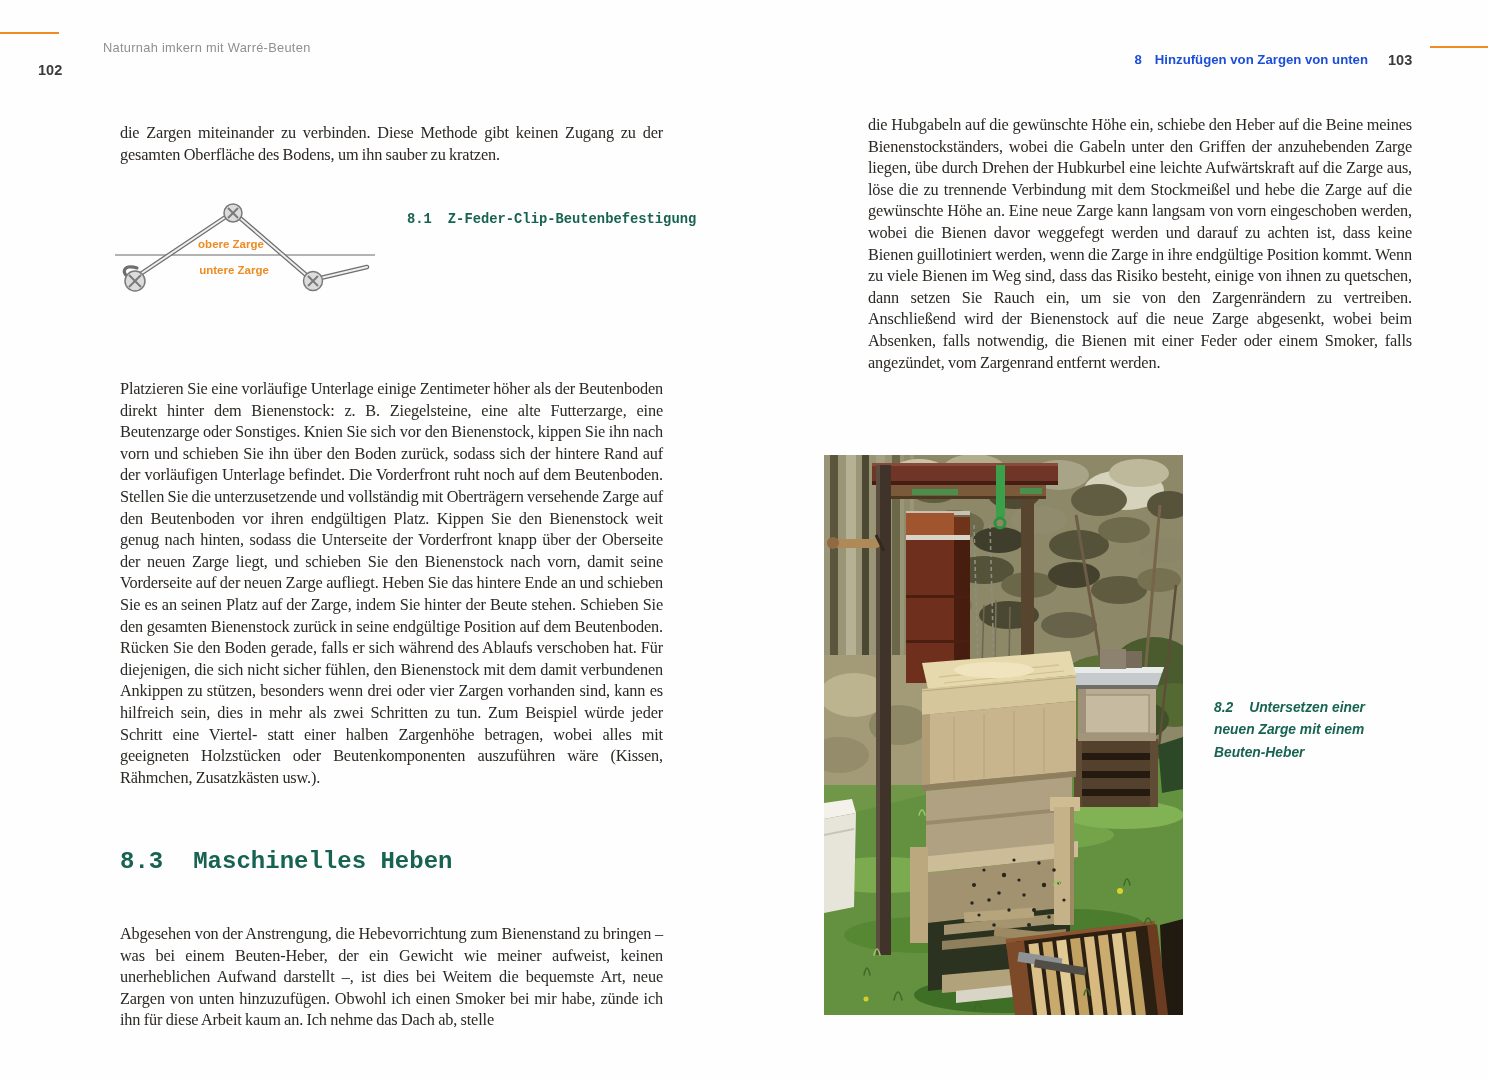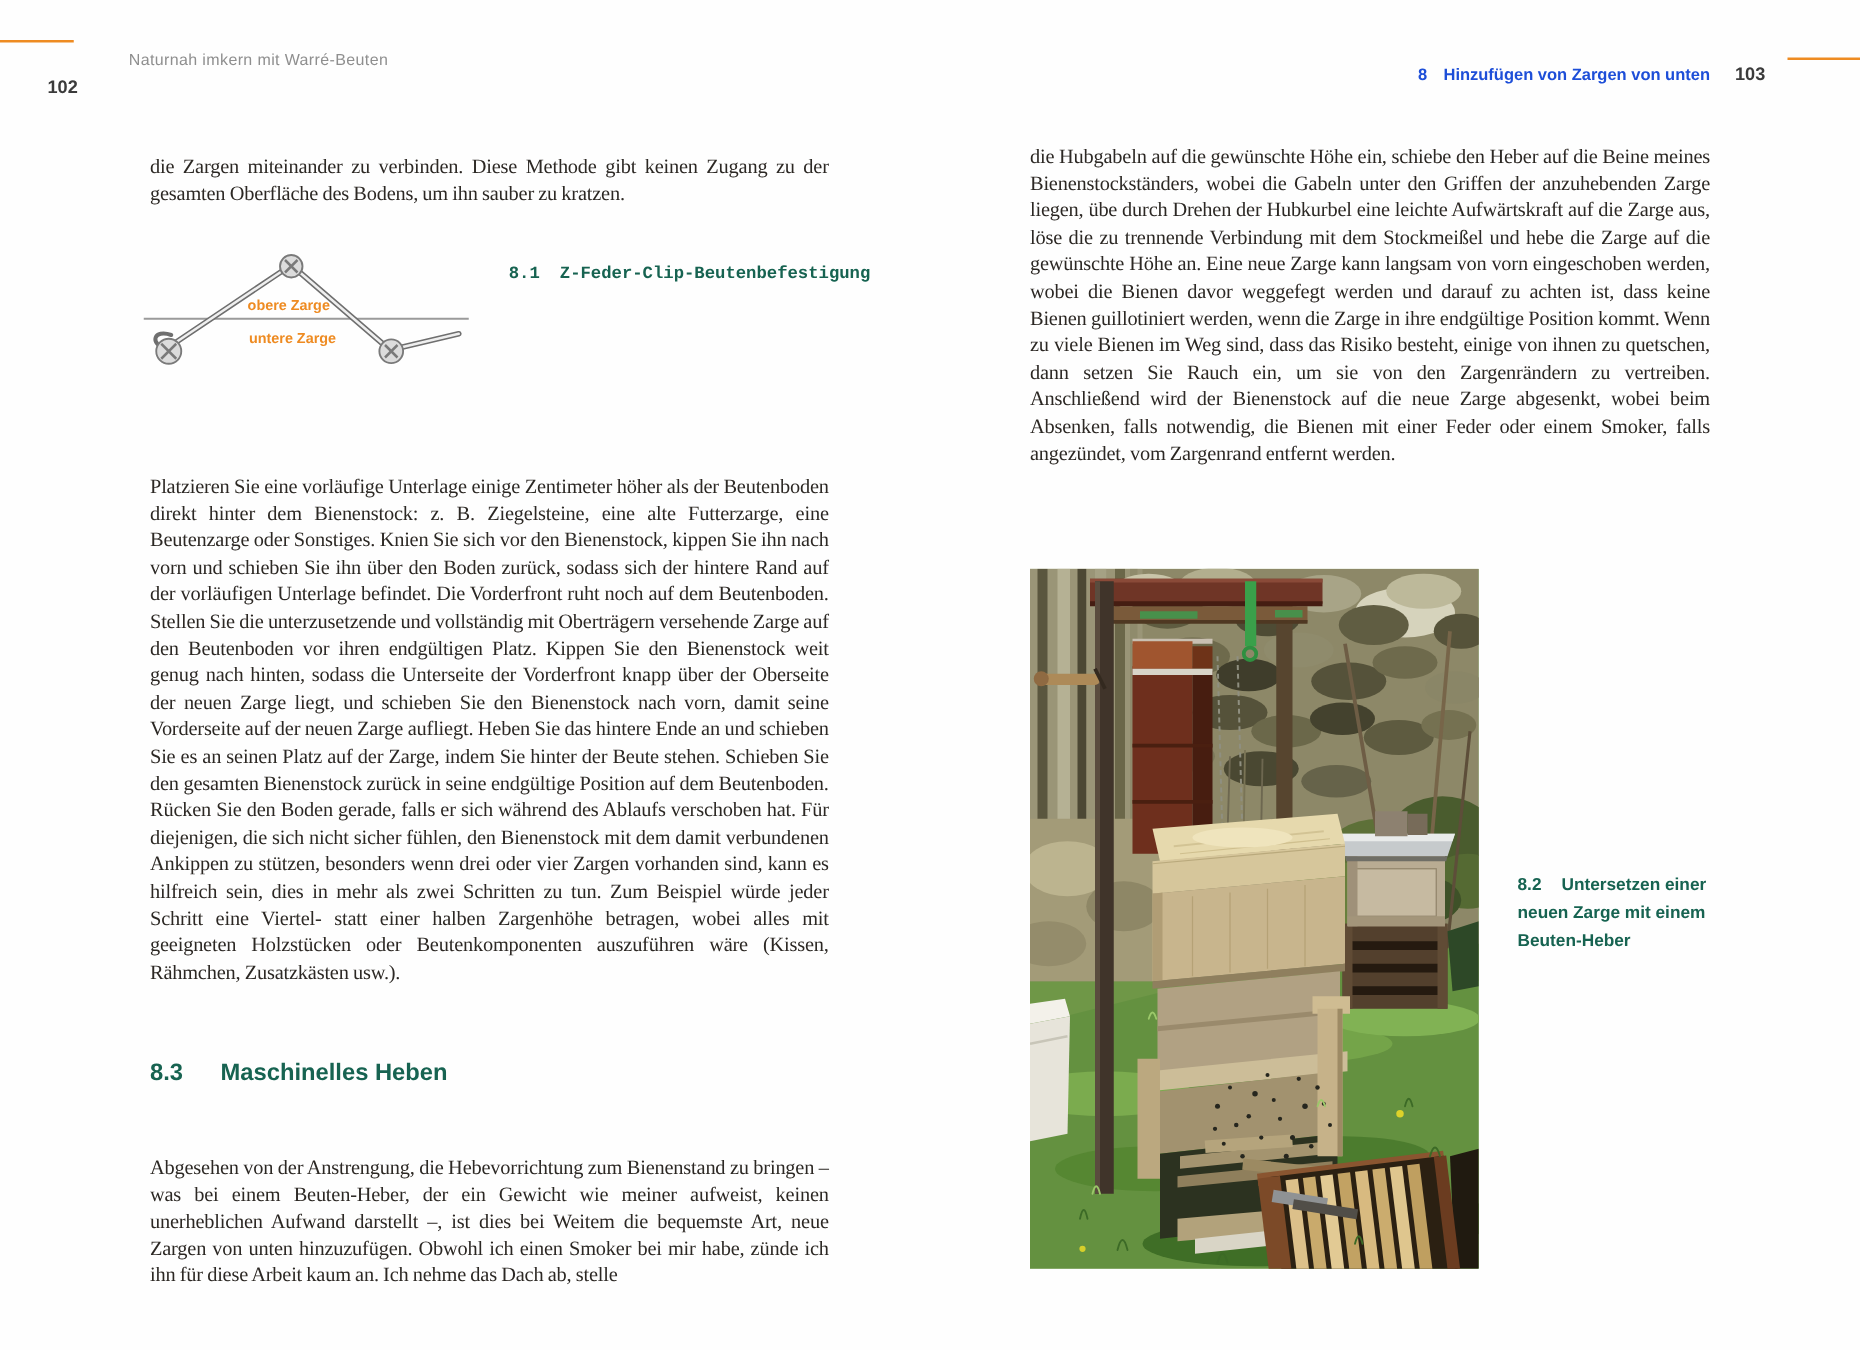--- a/index.html
+++ b/index.html
@@ -14,27 +14,27 @@
   .pagenum{font-family:"Liberation Sans",sans-serif;font-weight:700;font-size:14.5px;color:#3b3b3b;}
   .runhead-left{font-family:"Liberation Sans",sans-serif;font-size:12.8px;color:#8f8f8f;letter-spacing:.3px;}
   .runhead-right{font-family:"Liberation Sans",sans-serif;font-weight:700;font-size:13.2px;color:#1d4ed8;text-align:right;}
   .runhead-right .chap-no{margin-right:13px;}
   
   .bodytext{
     font-size:16.3px;line-height:21.6px;color:#2c2824;
     text-align:justify;letter-spacing:-0.15px;word-spacing:-0.5px;
   }
   .col-left{width:543px;margin-top:22px;}
-  .col-right{width:544px;}
+  .col-right{width:544px;margin-left:44px;}
   
-  .sec-heading{font-family:Liberation Sans, sans-serif;font-weight:700;font-size:19px;color:#176351;}
+  .sec-heading{font-family:Liberation Mono, monospace;font-weight:700;font-size:24px;color:#176351;}
   .sec-heading .sec-no{margin-right:30px;}
   .fig-caption{font-family:"Liberation Sans",sans-serif;font-weight:700;font-size:13.8px;color:#176351;line-height:22.4px;}
   .fig-caption .fig-no{margin-right:16px;}
-  .caption-block{width:158px;}
+  .caption-block{width:158px;font-style:italic;}
   svg text.fig-label{font-family:"Liberation Sans",sans-serif;font-weight:700;font-size:11.5px;fill:#ee8b22;}
 </style>
 </head>
 <body>
 
 <div class="abs rule" style="left:0;top:32px;width:59px;"></div>
 <div class="abs pagenum" style="left:38px;top:38px;margin-top:24px;">102</div>
 <div class="abs runhead-left" style="left:103px;top:40px;">Naturnah imkern mit Warré-Beuten</div>
 
 <div class="abs bodytext col-left" style="left:120px;top:100px;">die Zargen miteinander zu verbinden. Diese Methode gibt keinen Zugang zu der gesamten Oberfläche des Bodens, um ihn sauber zu kratzen.</div>

